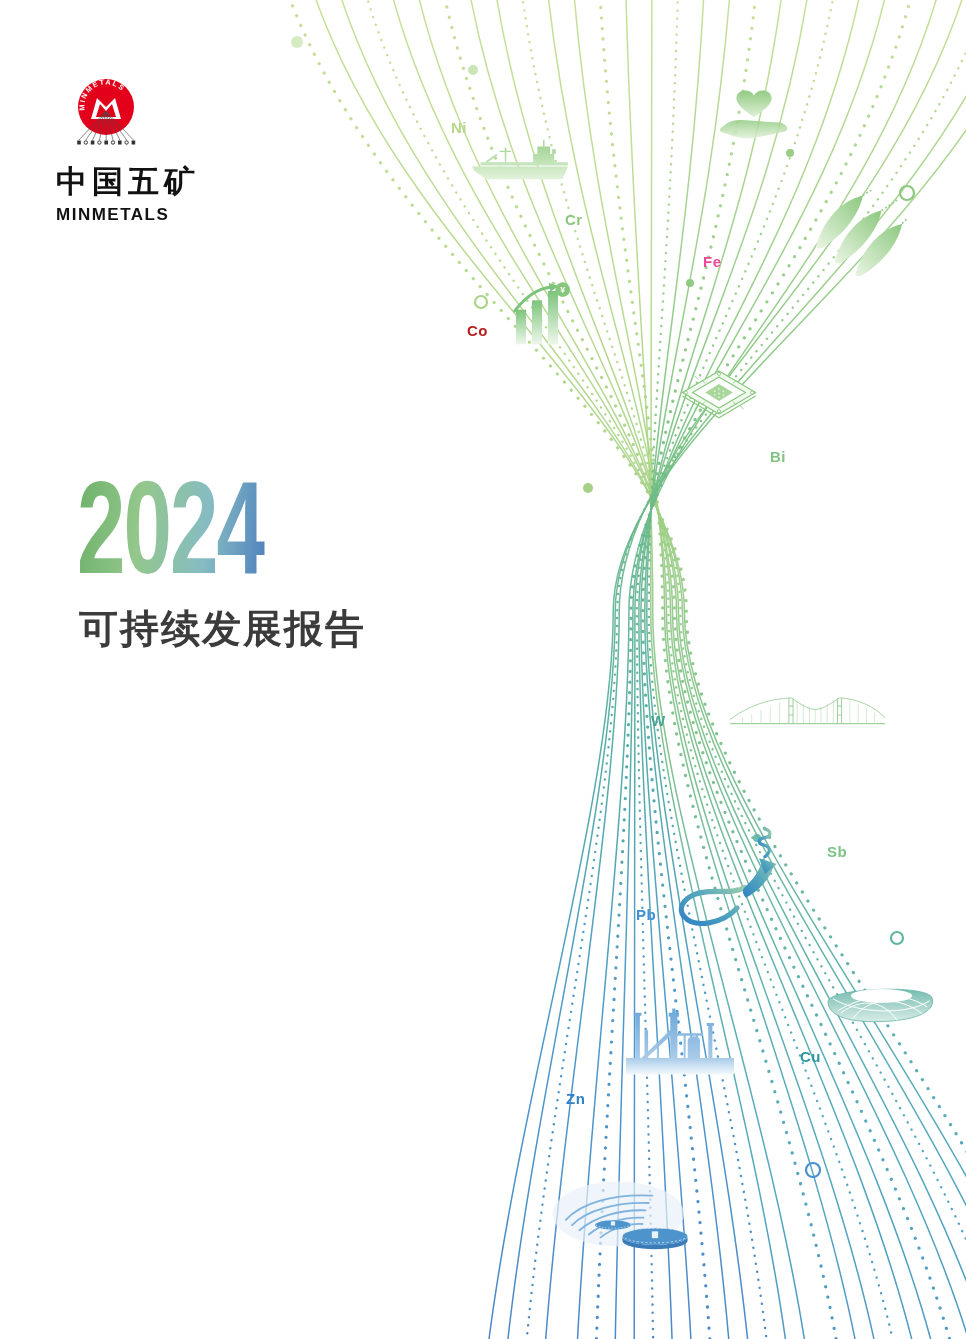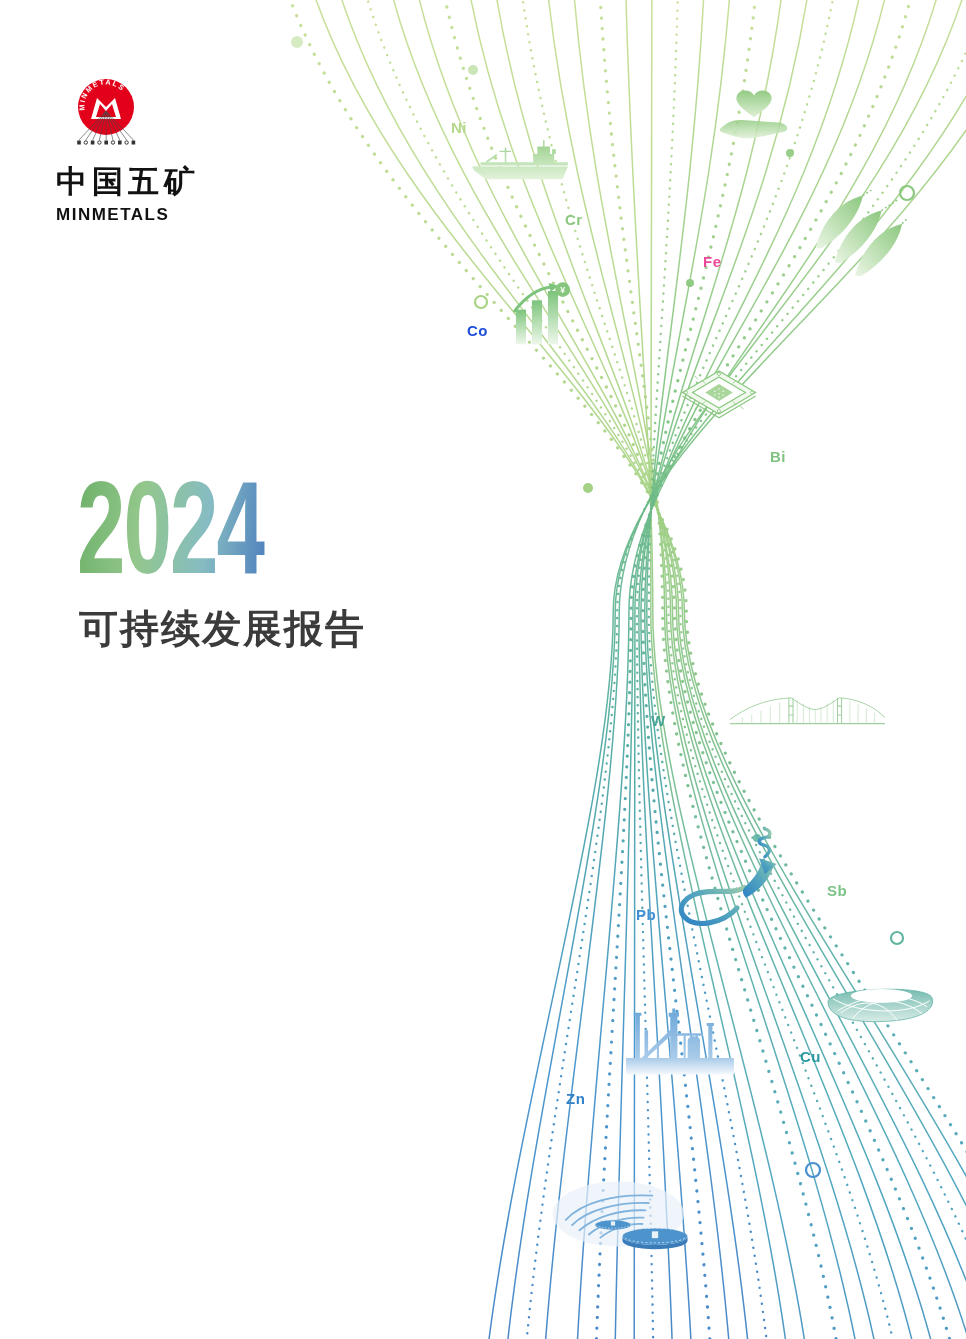--- a/index.html
+++ b/index.html
@@ -253,24 +253,24 @@
 <ellipse cx="200" cy="128" rx="62" ry="16" fill="#4d93cc"></ellipse>
           <rect x="194" y="118" width="12" height="13" fill="#eaf2fa"></rect>
           <ellipse cx="200" cy="126" rx="62" ry="14" fill="none" stroke="#d7e7f5" stroke-width="1.6" stroke-dasharray="4 4"></ellipse>
         </svg>
       </div>
     </div>
   <div id="label-layer">
       <span class="el-label" style="color: rgb(181, 216, 138); left: 451px; top: 119px;">Ni</span>
       <span class="el-label" style="color: rgb(140, 200, 127); left: 565px; top: 211px;">Cr</span>
       <span class="el-label" style="color: #ec4899; left: 703px; top: 253px;">Fe</span>
-      <span class="el-label" style="color: #1d4ed8; left: 467px; top: 322px;">Co</span>
+      <span class="el-label" style="color: #b91c1c; left: 467px; top: 322px;">Co</span>
       <span class="el-label" style="color: rgb(128, 194, 129); left: 770px; top: 448px;">Bi</span>
       <span class="el-label" style="color: rgb(71, 163, 146); left: 651px; top: 712px;">W</span>
-      <span class="el-label" style="color: rgb(124, 195, 134); left: 827px; top: 882px;">Sb</span>
+      <span class="el-label" style="color: rgb(124, 195, 134); left: 827px; top: 843px;">Sb</span>
       <span class="el-label" style="color: rgb(65, 144, 212); left: 636px; top: 906px;">Pb</span>
       <span class="el-label" style="color: rgb(42, 151, 160); left: 800px; top: 1048px;">Cu</span>
       <span class="el-label" style="color: rgb(49, 129, 200); left: 566px; top: 1090px;">Zn</span>
     </div>
 
   <header class="brand">
     <svg class="emblem" viewBox="0 0 102 78">
       <circle cx="50" cy="31" r="28" fill="#e2001a"></circle>
       <path id="arcPath" d="M 31,40 A 21.5,21.5 0 1 1 69,40" fill="none"></path>
       <text font-size="7.2" font-weight="bold" fill="#ffffff" letter-spacing="1.6" font-family="Liberation Sans, sans-serif">

